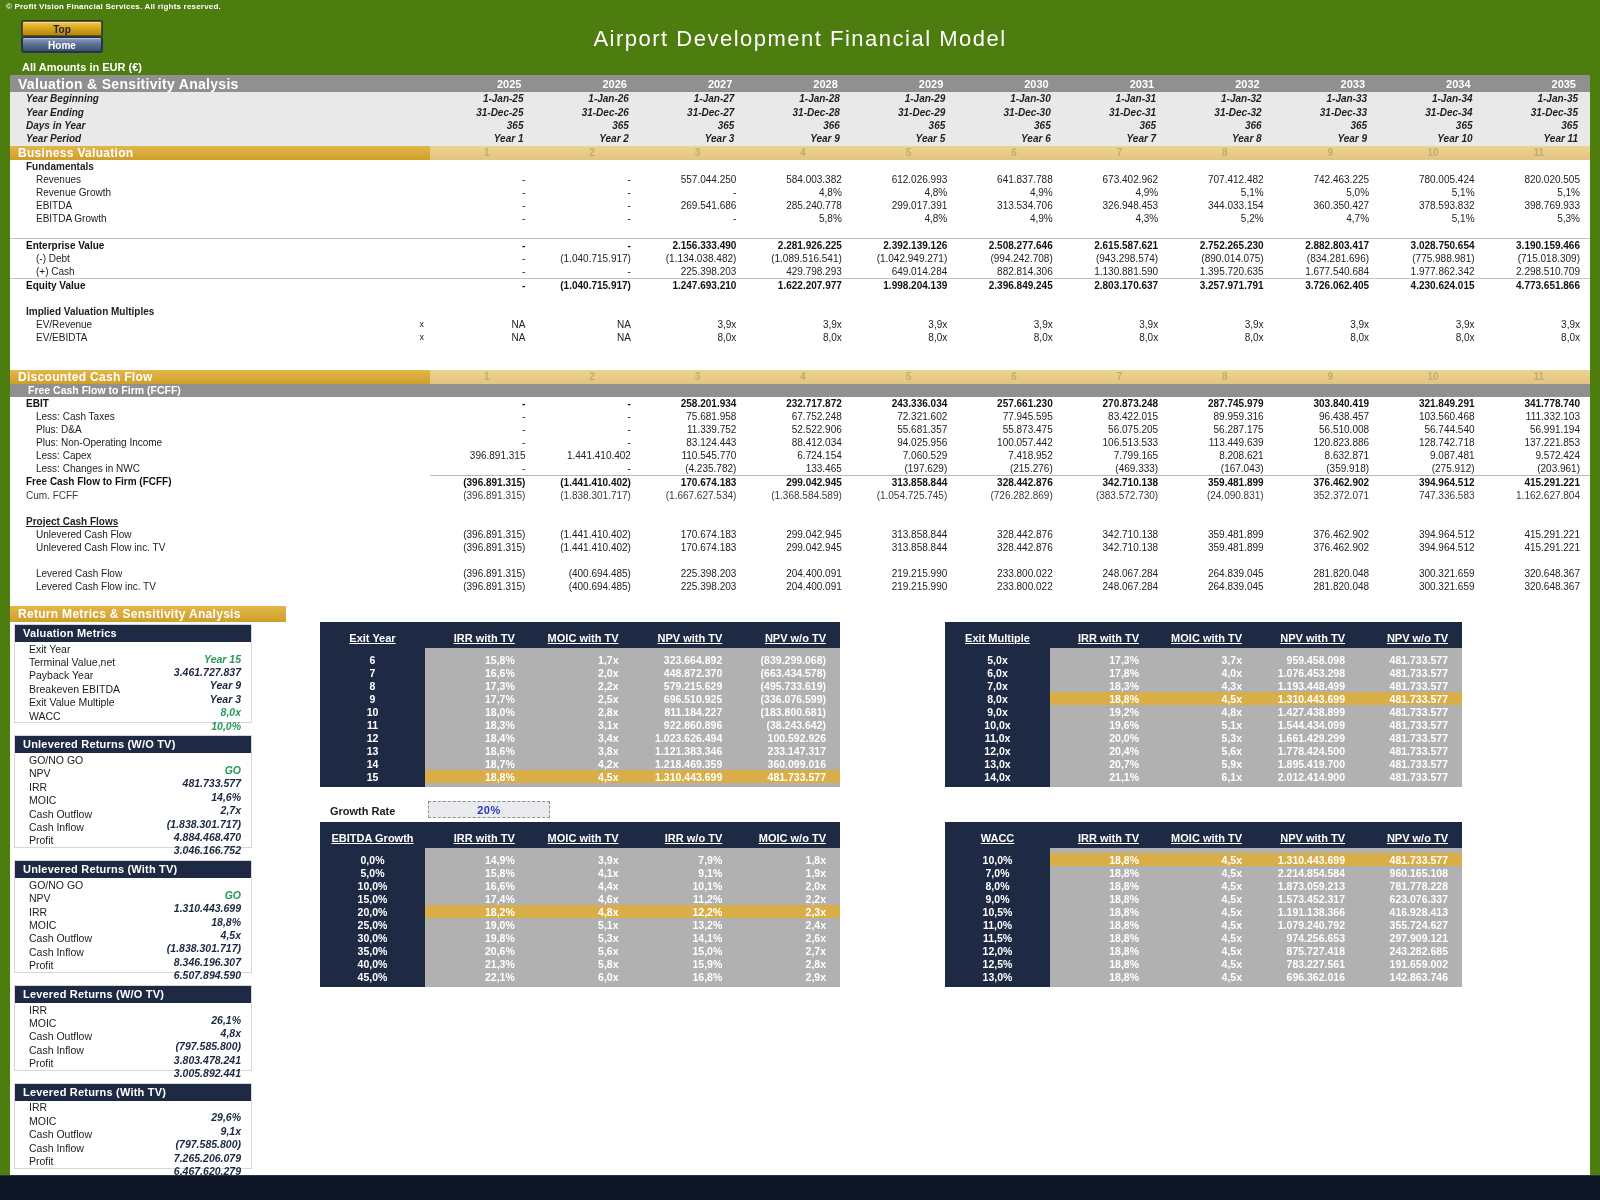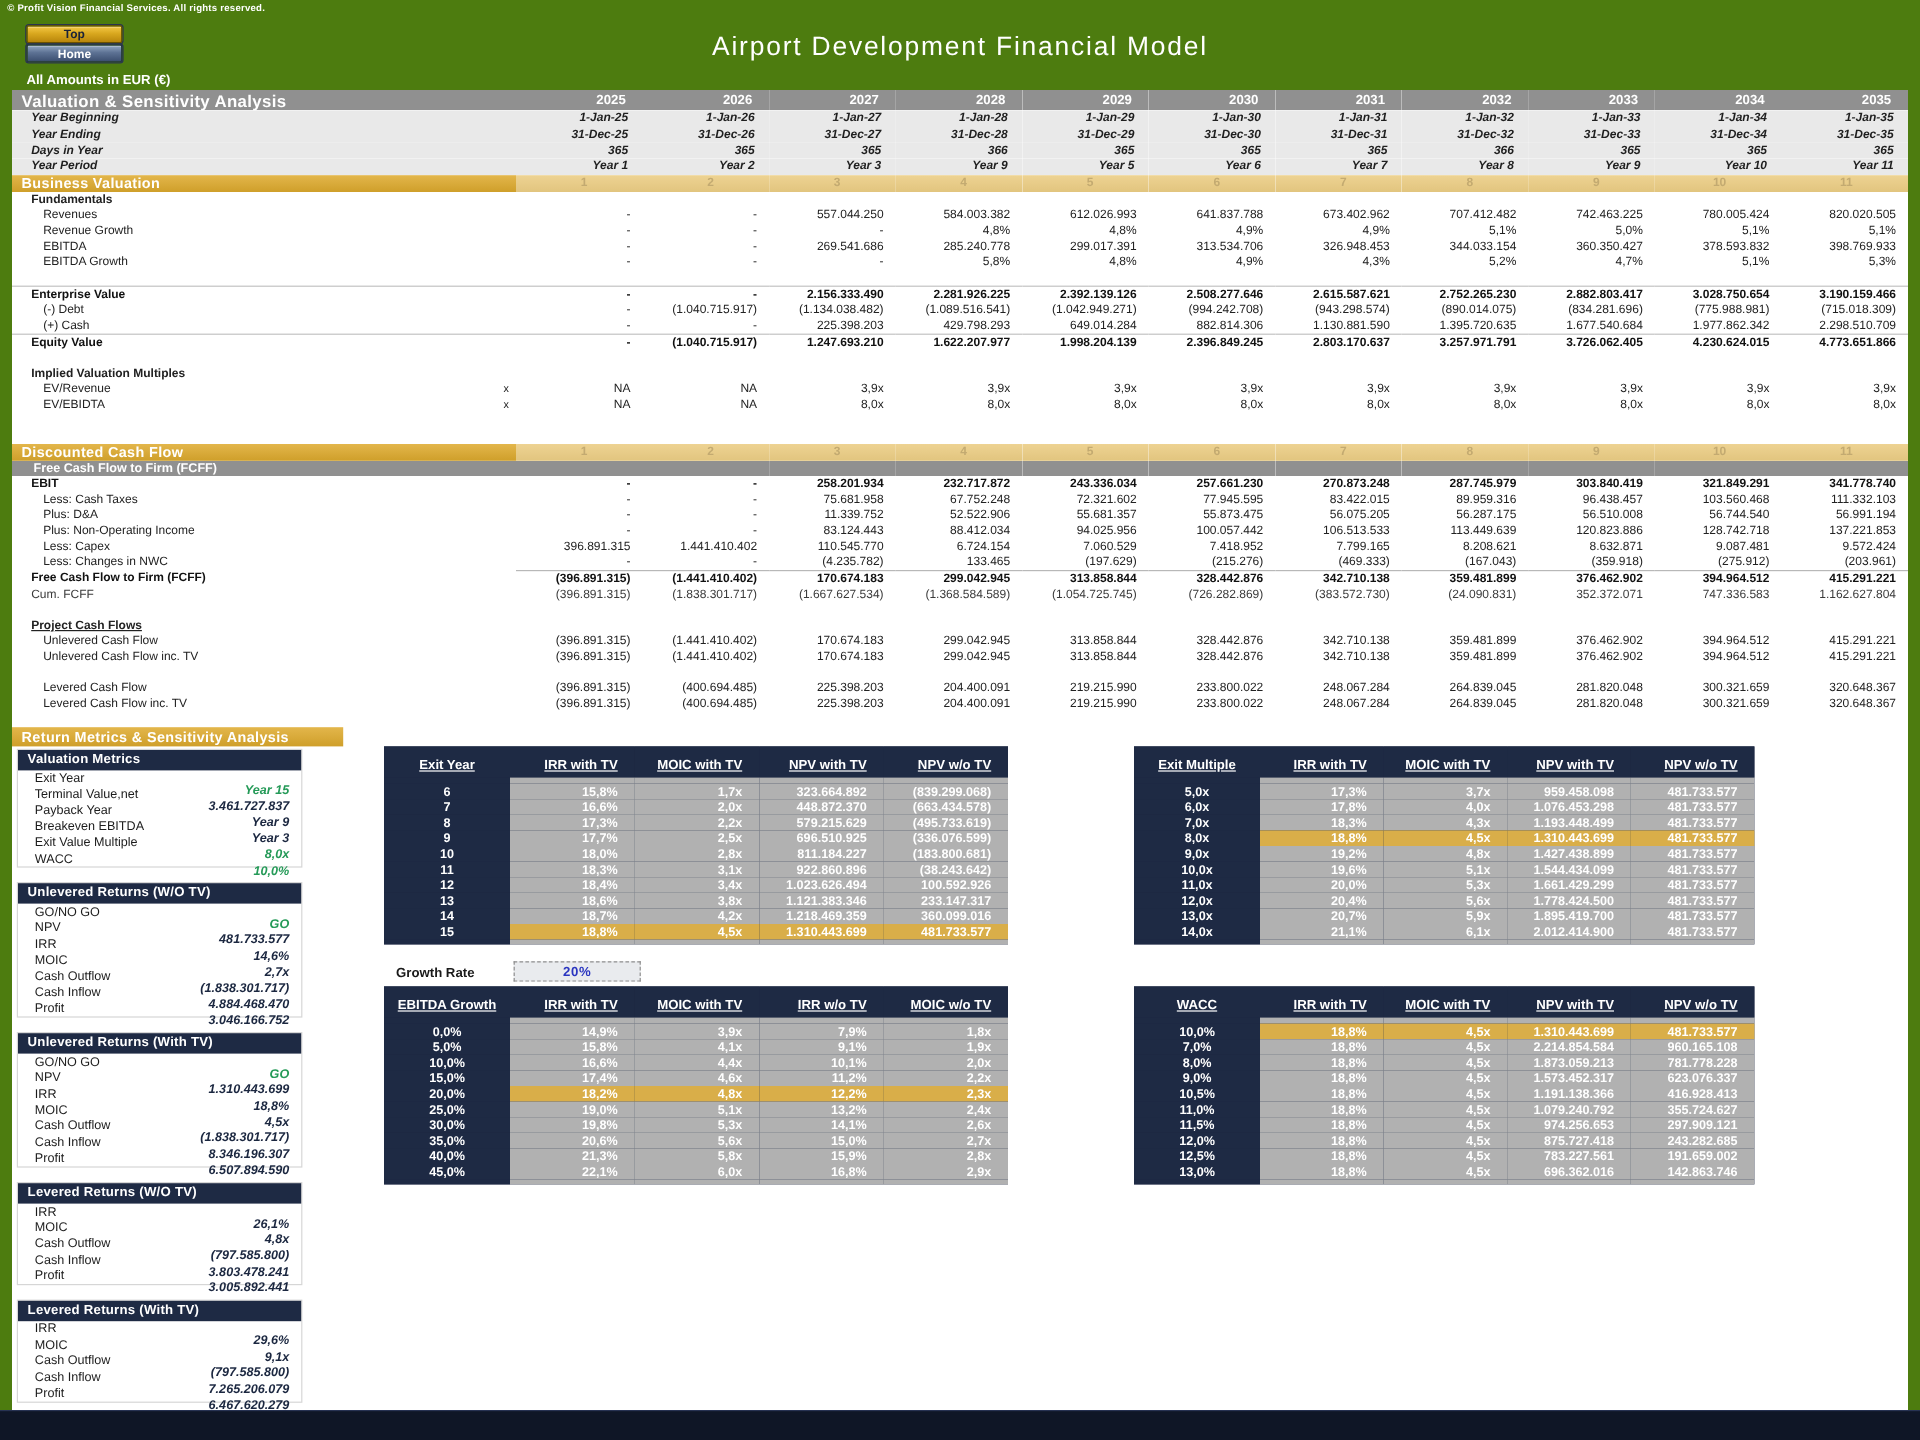--- a/index.html
+++ b/index.html
@@ -69,21 +69,21 @@
   .sens td.v{background:#b1b1b1;}
   .sens tr.hl td.v{background:#d9ae49;}
   .sens tr.hrow td{height:22px;font-size:11px;text-decoration:underline;background:#1e2a44;vertical-align:bottom;
     padding-bottom:4px;}
   .sens tr.hrow td.key{text-decoration:underline;}
   .sens tr.sp td{height:5px;}
   .sens tr.sp2 td{height:4px;}
 
   
   .gr-label{position:absolute;left:320px;top:730px;font-size:11px;font-weight:bold;color:#1a1a1a;}
-  .gr-box{position:absolute;left:418px;top:726px;width:106px;height:17px;background:#e9ebee;
+  .gr-box{position:absolute;left:418px;top:726px;width:122px;height:17px;background:#e9ebee;
     border:1px dashed #8f8f8f;box-sizing:border-box;text-align:center;line-height:16px;
     font-size:11px;font-weight:bold;color:#2a35c0;letter-spacing:.5px;}
 
   
   .footer{position:absolute;left:0;top:1175px;width:1600px;height:25px;background:#0f1626;
     border-top:1px solid #273252;}
 </style>
 </head>
 <body>
 

